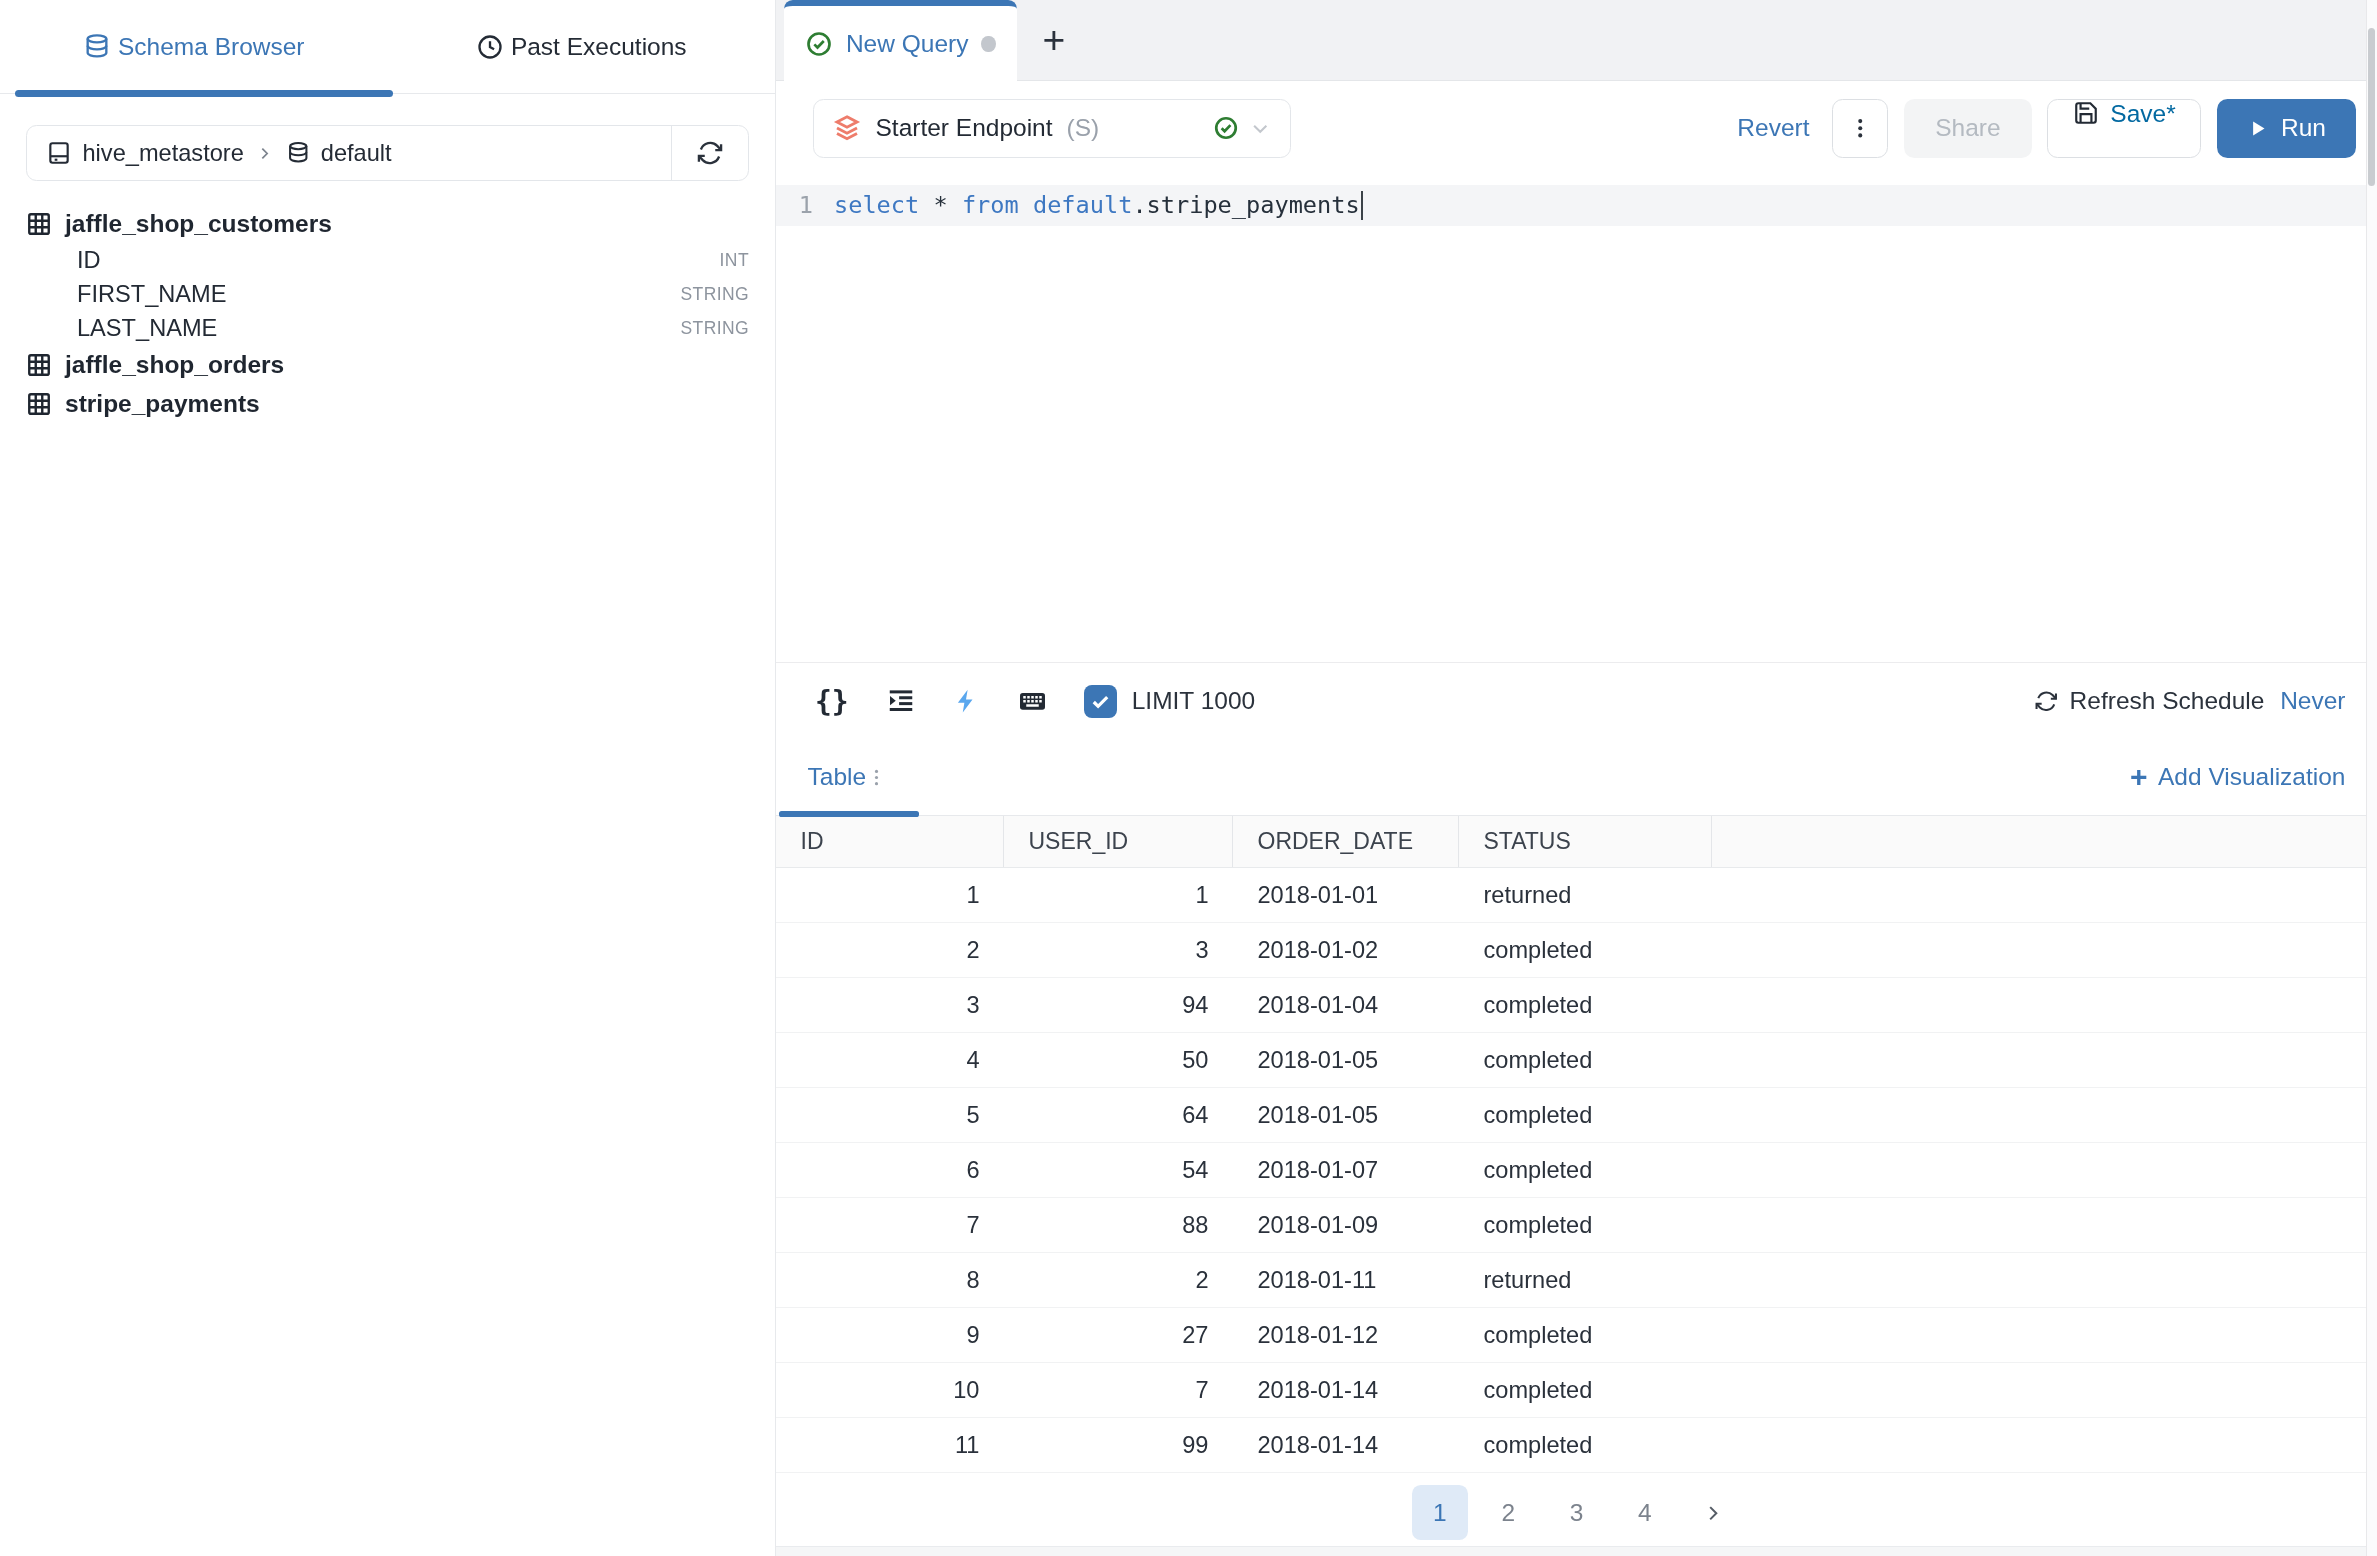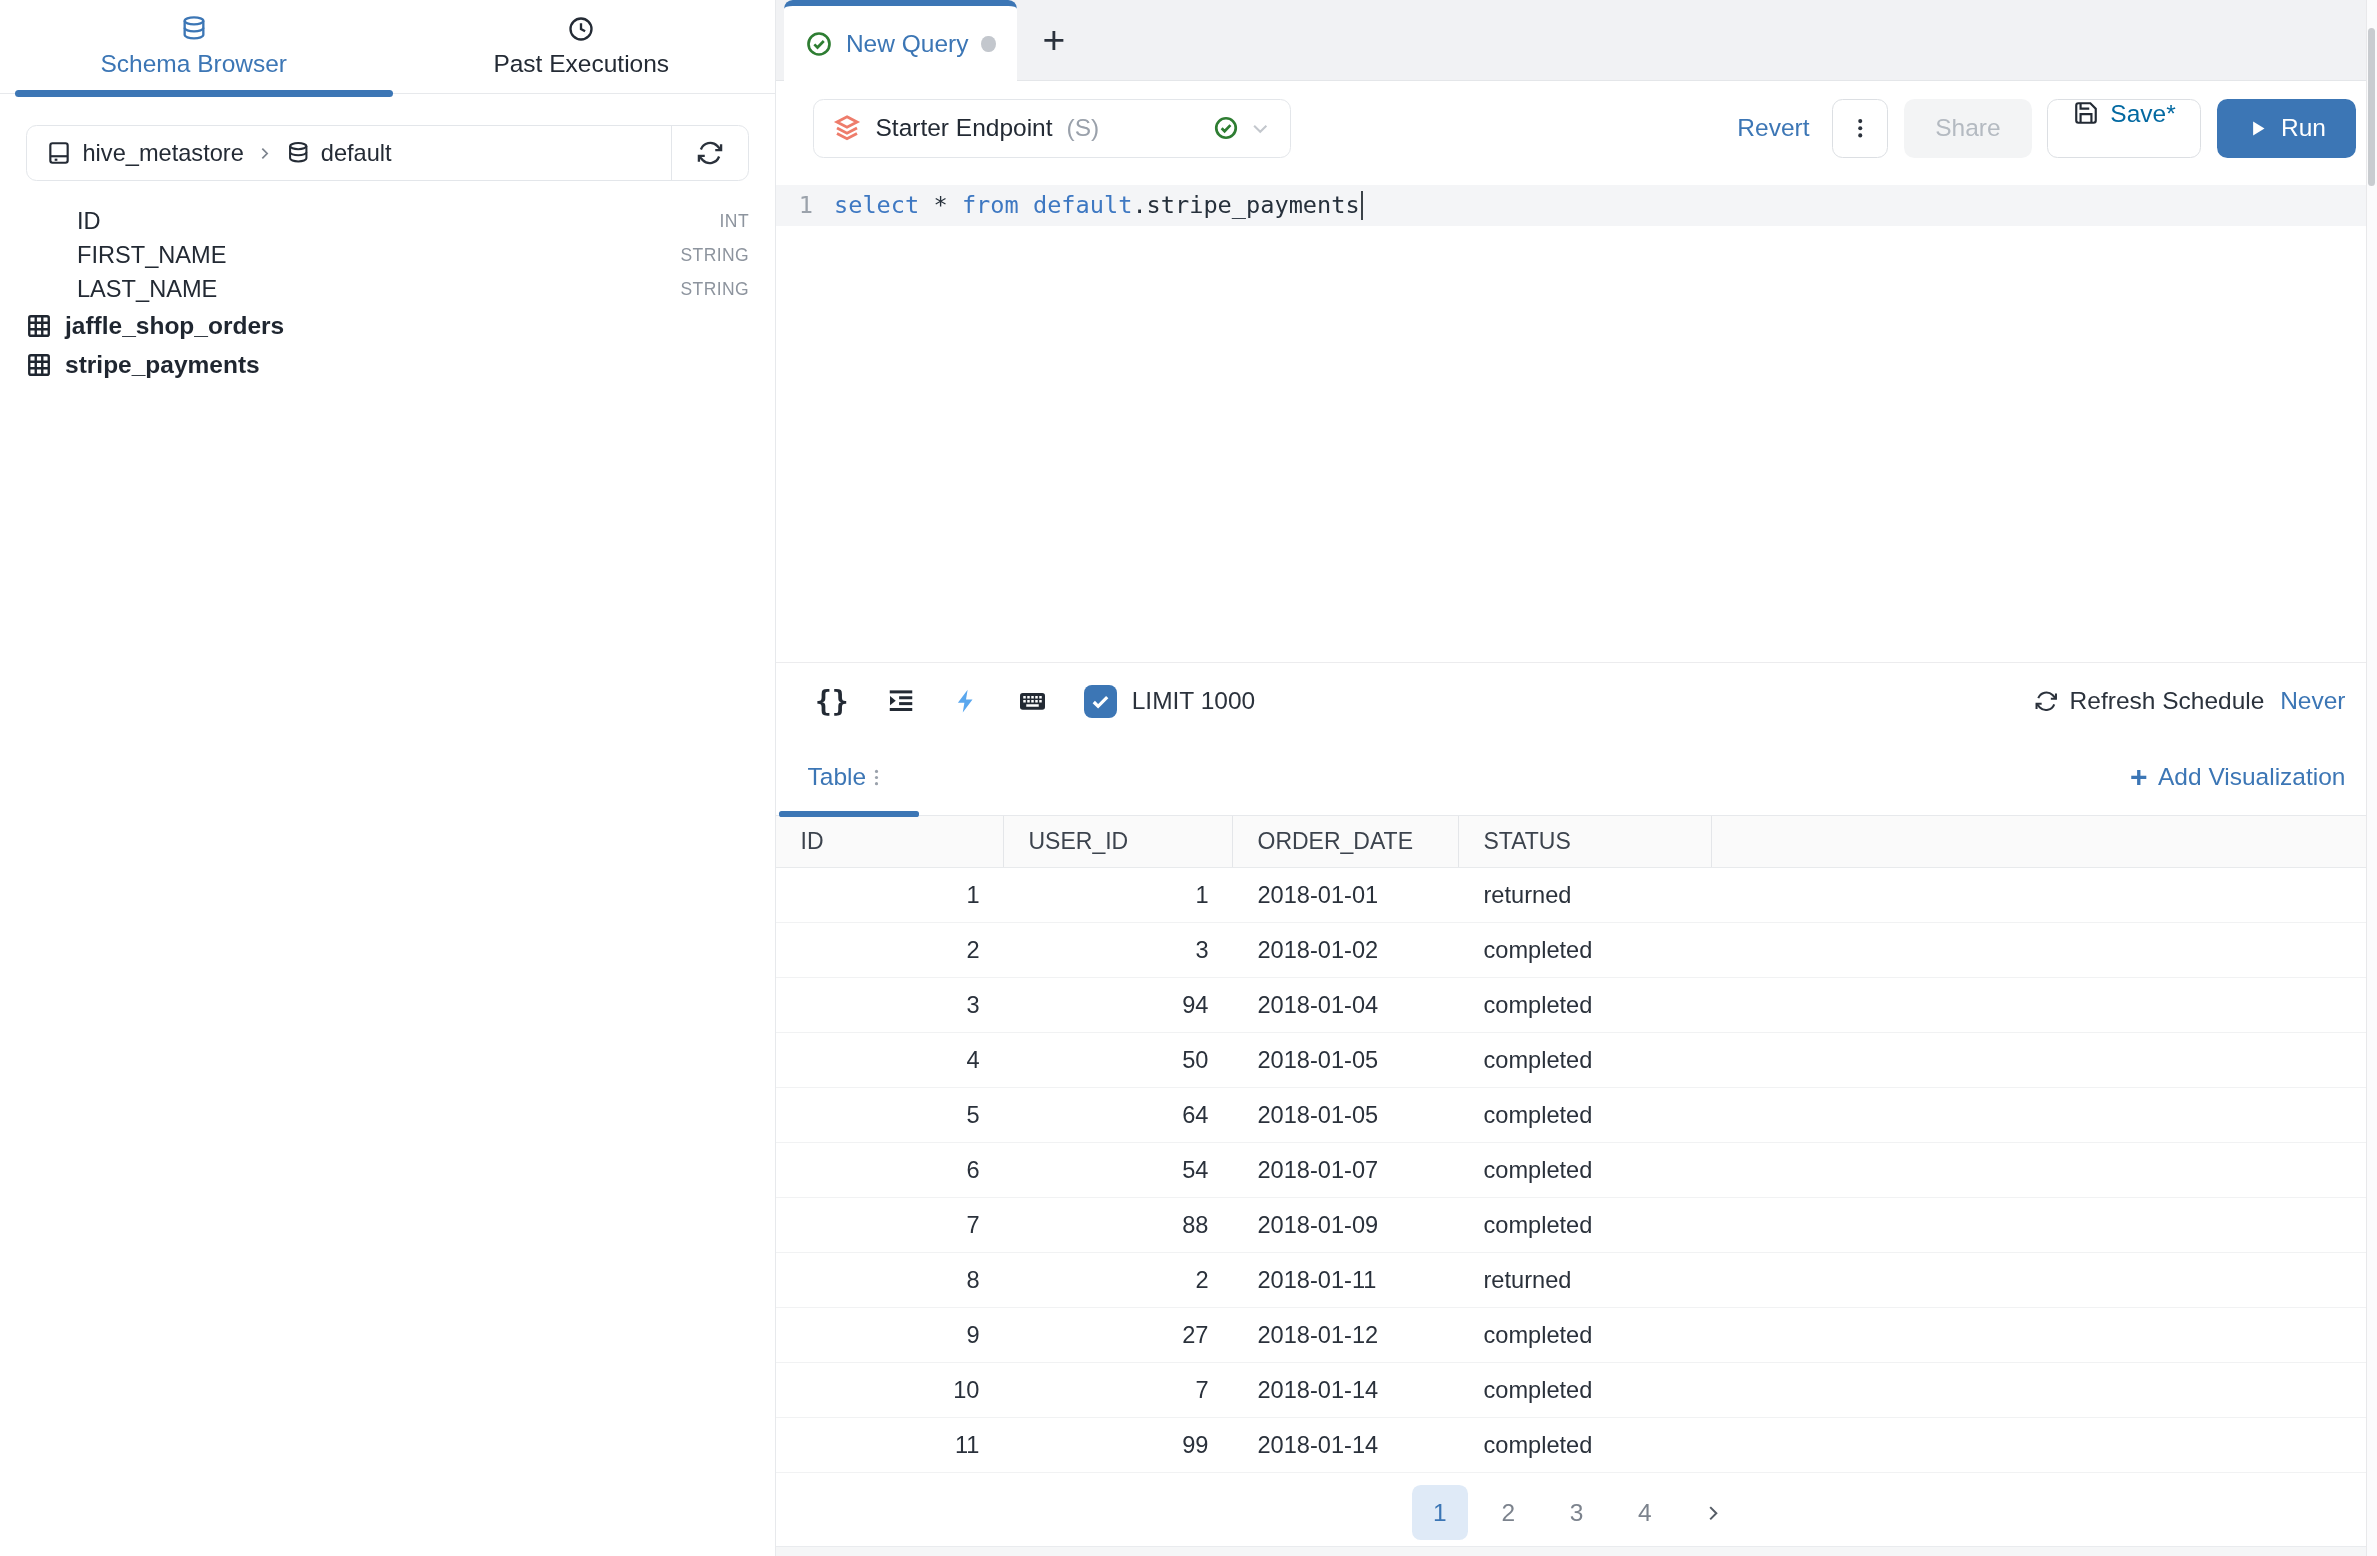--- a/index.html
+++ b/index.html
@@ -7,21 +7,21 @@
   .app {
     position:relative; width:2377px; height:1556px; display:flex;
     font-family:"Liberation Sans", sans-serif; font-size:23px; color:#242b35; background:#fff;
   }
   .icon { display:inline-flex; align-items:center; justify-content:center; flex:none; }
   svg { display:block; }
 
   
   .sidebar { width:776px; min-width:776px; border-right:1.8px solid #e7e9ec; display:flex; flex-direction:column; background:#fff; }
   .sidebar-tabs { height:94px; min-height:94px; border-bottom:1.8px solid #e7e9ec; display:flex; position:relative; }
-  .sidebar-tab { flex:1; display:flex; flex-direction:column; align-items:center; justify-content:center; gap:7px; font-size:24.5px; color:#242b35; cursor:pointer; }
+  .sidebar-tab { flex:1; display:flex; flex-direction:row; align-items:center; justify-content:center; gap:7px; font-size:24.5px; color:#242b35; cursor:pointer; }
   .sidebar-tab.active { color:#3c76b5; }
   .tab-underline { position:absolute; left:15px; bottom:-3.5px; width:378px; height:6.1px; border-radius:3.5px; background:#3c76b5; }
   .sidebar-body { padding:31px 26px 0 26px; overflow:hidden; }
   .breadcrumb-box { display:flex; align-items:stretch; border:1.8px solid #e3e6ea; border-radius:10.5px; height:56px; background:#fff; }
   .bc-main { flex:1; display:flex; align-items:center; gap:10.5px; padding:0 19px; font-size:23.6px; min-width:0; }
   .bc-sep { color:#7d848e; display:inline-flex; }
   .bc-refresh { width:77px; border-left:1.8px solid #e3e6ea; display:flex; align-items:center; justify-content:center; color:#2b323c; cursor:pointer; }
   .filter-input { margin-top:9.6px; width:100%; height:56px; border:1.8px solid #e3e6ea; border-radius:10.5px; padding:0 21px; font-size:23.6px; color:#39404a; outline:none; font-family:"Liberation Sans",sans-serif; }
   .filter-input::placeholder { color:#b9bfc8; }
   .tree { margin-top:23.6px; }
@@ -153,20 +153,29 @@
                 <path d="M2.5 19.5v-5h5"></path>
                 <path d="M4.2 9a8.5 8.5 0 0 1 14-3.1l3.3 3.6"></path>
                 <path d="M19.8 15a8.5 8.5 0 0 1-14 3.1l-3.3-3.6"></path>
               </svg>
           </span>
         </div>
       </div>
 
 
       <div class="tree" id="schema-tree">
+          <div class="tree-table-row">
+            <span class="icon">
+              <svg width="26" height="26" viewBox="0 0 24 24" fill="none" stroke="currentColor" stroke-width="2.2">
+                <rect x="3" y="3" width="18" height="18" rx="1.5"></rect>
+                <path d="M3 9h18M3 15h18M9 3v18M15 3v18"></path>
+              </svg>
+            </span>
+            <span>jaffle_shop_customers</span>
+          </div>
           <div class="tree-col-row">
             <span>ID</span>
             <span class="tree-col-type">INT</span>
           </div>
           <div class="tree-col-row">
             <span>FIRST_NAME</span>
             <span class="tree-col-type">STRING</span>
           </div>
           <div class="tree-col-row">
             <span>LAST_NAME</span>

